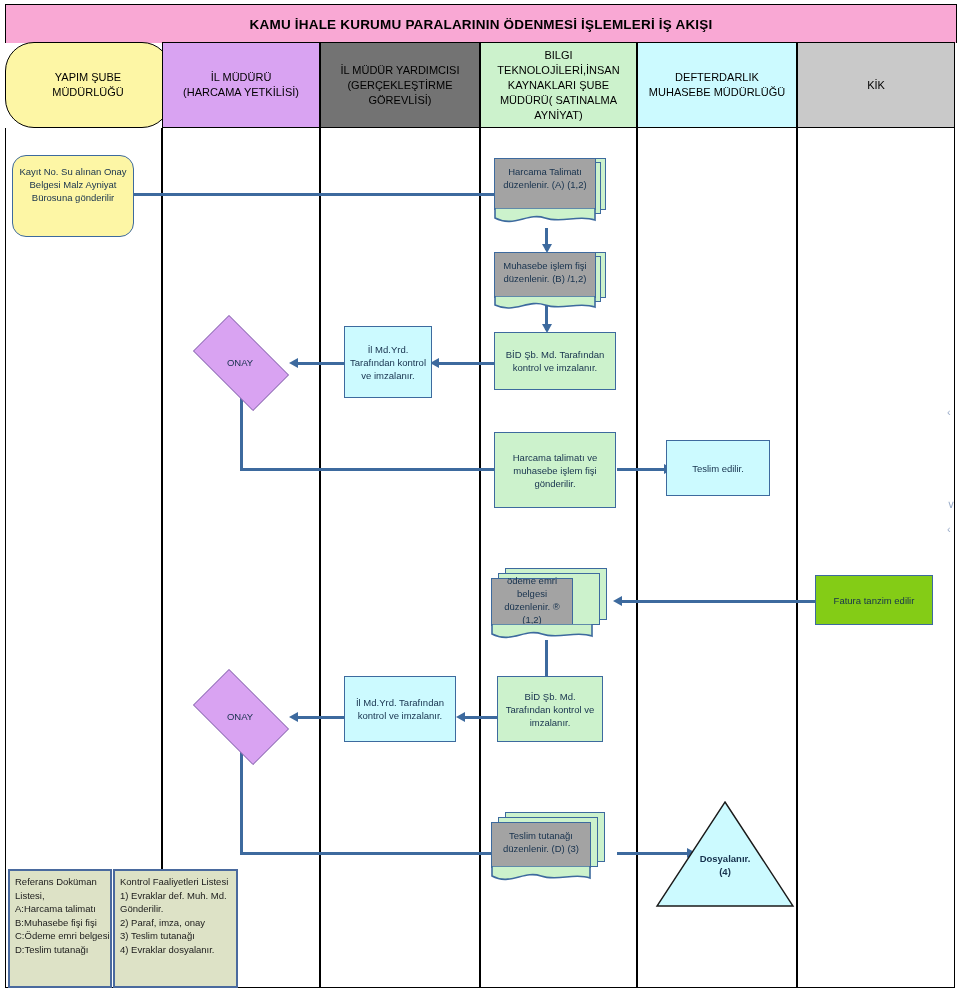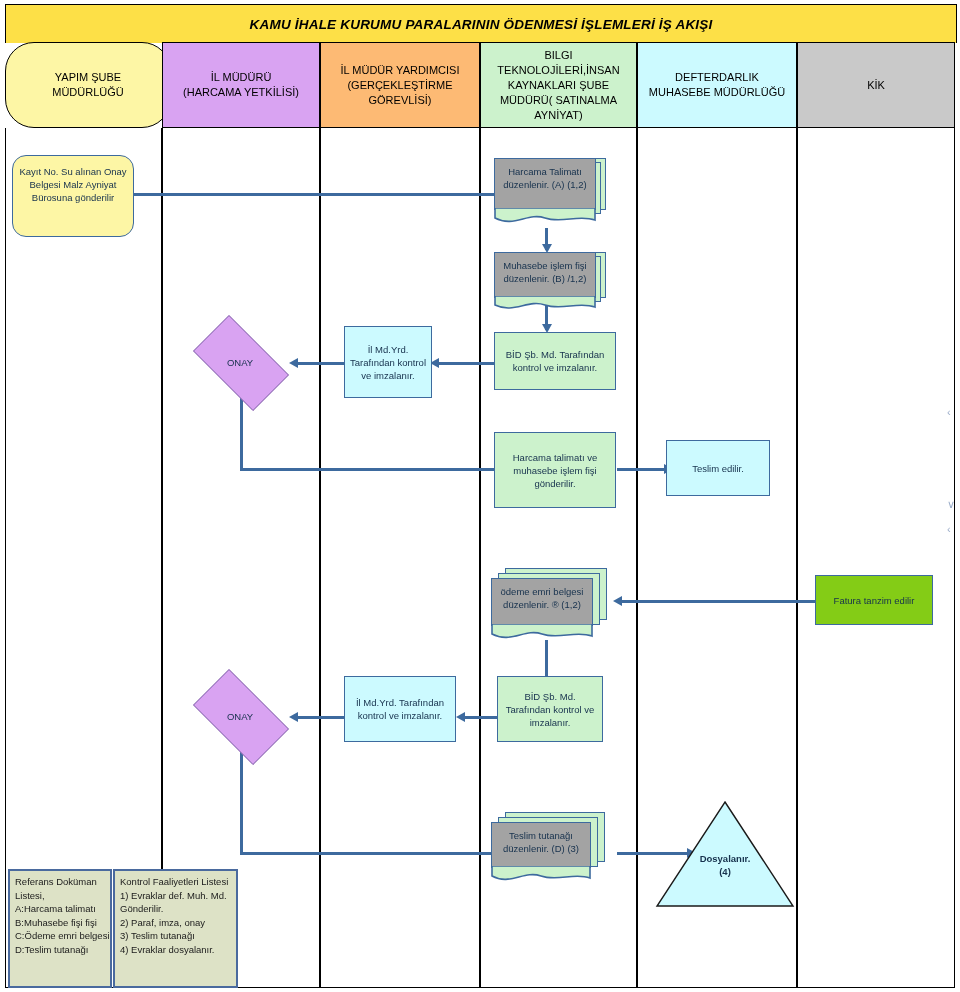--- a/index.html
+++ b/index.html
@@ -2,22 +2,22 @@
 <html><head>
 <meta charset="utf-8">
 <style>
   html,body{margin:0;padding:0;background:#ffffff;}
   body{font-family:"Liberation Sans", sans-serif;}
   #page{position:relative;width:960px;height:992px;background:#ffffff;overflow:hidden;}
 
   
   .title-bar{
     position:absolute;left:5px;top:4px;width:950px;height:38px;
-    background:#fde047;border:1px solid #000000;border-bottom:none;
-    display:flex;align-items:center;justify-content:center;font-style:italic;
+    background:#f9a8d4;border:1px solid #000000;border-bottom:none;
+    display:flex;align-items:center;justify-content:center;
   }
   .title-bar .t{
     font-size:13.5px;font-weight:bold;color:#000;letter-spacing:.2px;
     text-align:center;white-space:nowrap;
   }
 
   .lane-head{
     position:absolute;top:42px;height:86px;
     border:1px solid #000000;
     display:flex;align-items:center;justify-content:center;
@@ -110,21 +110,21 @@
   <div class="title-bar">
     <span class="t">KAMU İHALE KURUMU PARALARININ ÖDENMESİ İŞLEMLERİ İŞ AKIŞI</span>
   </div>
 
   <div class="lane-head" style="left:5px;width:166px;background:#fdf6a5;border-radius:29px;">
     <span class="nl">YAPIM ŞUBE<br>MÜDÜRLÜĞÜ</span>
     </div>
   <div class="lane-head" style="left:162px;width:158px;background:#d9a3f2;">
     <span class="nl">İL MÜDÜRÜ<br>(HARCAMA YETKİLİSİ)</span>
     </div>
-  <div class="lane-head" style="left:320px;width:160px;background:#fdba74;">
+  <div class="lane-head" style="left:320px;width:160px;background:#737373;">
     <span class="nl">İL MÜDÜR YARDIMCISI<br>(GERÇEKLEŞTİRME<br>GÖREVLİSİ)</span>
     </div>
   <div class="lane-head" style="left:480px;width:157px;background:#ccf2cc;">
     <span class="nl">BILGI<br>TEKNOLOJİLERİ,İNSAN<br>KAYNAKLARI ŞUBE<br>MÜDÜRÜ( SATINALMA<br>AYNİYAT)</span>
     </div>
   <div class="lane-head" style="left:637px;width:160px;background:#ccfaff;">
     <span class="nl">DEFTERDARLIK<br>MUHASEBE MÜDÜRLÜĞÜ</span>
     </div>
   <div class="lane-head" style="left:797px;width:158px;background:#c9c9c9;">
     <span class="nl">KİK</span>
@@ -223,21 +223,21 @@
     <span>Harcama talimatı ve muhasebe işlem fişi gönderilir.</span>
   </div>
 
   <div class="node rect cyan" style="left:666px;top:440px;width:104px;height:56px;">
     <span>Teslim edilir.</span>
   </div>
 
   <div class="docstack" style="left:491px;top:568px;width:120px;height:76px;">
     <div class="sheet" style="left:14px;top:0px;width:102px;height:52px;"></div>
     <div class="sheet" style="left:7px;top:5px;width:102px;height:52px;"></div>
-    <div class="front" style="top:10px;width:102px;height:48px;">
+    <div class="front" style="top:10px;width:82px;height:48px;align-items:flex-end;">
       <span>ödeme emri belgesi düzenlenir. ® (1,2)</span>
     </div>
     <svg class="wave" width="102" height="20" viewBox="0 0 102 20" style="top:56px;">
       <path d="M1,0 L1,10 C20,20 34,4 51,10 C68,16 84,6 101,12 L101,0 Z" fill="#ccf2cc" stroke="#3d6a9e" stroke-width="1.6"></path>
     </svg>
   </div>
 
   <div class="node rect grey" style="left:815px;top:575px;width:118px;height:50px;">
     <span>Fatura tanzim edilir</span>
   </div>

